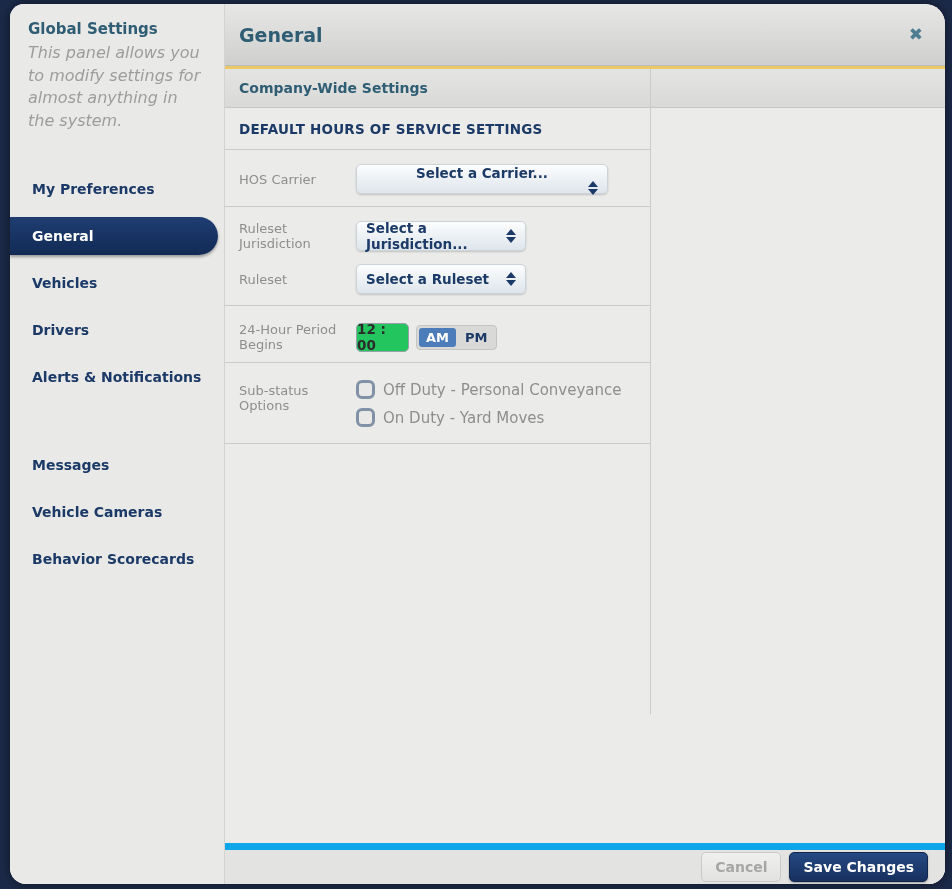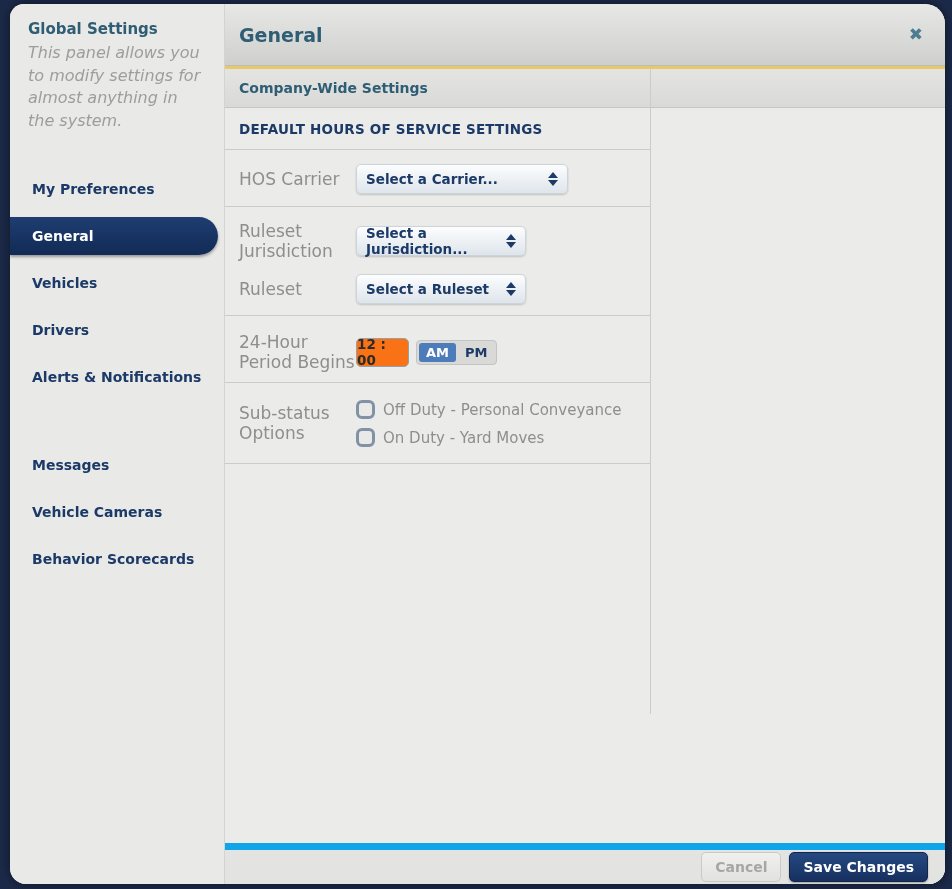--- a/index.html
+++ b/index.html
@@ -75,44 +75,44 @@
     color:#1c3a67; font-weight:bold; font-size:13.5px; letter-spacing:.2px;
   }
   .group { border-bottom:1px solid #cbcbc9; }
   .g1 { padding:14px 0 12px; }
   .g2 { padding:14px 0 11px; }
   .g3 { padding:16px 0 10px; }
   .g4 { padding:17px 0 16px; }
   .row { display:flex; align-items:center; margin-bottom:13px; }
   .row:last-child { margin-bottom:0; }
   .row.top-align { align-items:flex-start; }
-  .row-label { width:131px; padding-left:14px; color:#8e8e8c; font-size:17px; flex-shrink:0; }
+  .row-label { width:131px; padding-left:14px; color:#8e8e8c; font-size:13px; flex-shrink:0; }
   .row.top-align .row-label { padding-top:3px; }
   
   .dropdown {
     height:30px; border-radius:5px;
     background:linear-gradient(#fcfdfe,#dee5eb);
     border:1px solid #ccd3d9;
     box-shadow:0 1px 2px rgba(0,0,0,.18);
     display:flex; align-items:center; padding:0 9px;
     color:#1c3a67; font-weight:bold; font-size:13.5px;
     cursor:pointer;
   }
-  .dd-wide { width:212px; }
+  .dd-wide { width:252px;flex-direction:column; }
   .dd-med  { width:170px; }
   .arrows { margin-left:auto; display:flex; flex-direction:column; align-items:center; gap:2px; }
   .tri-up   { width:0; height:0; border-left:5px solid transparent; border-right:5px solid transparent; border-bottom:6px solid #1c3a67; }
   .tri-down { width:0; height:0; border-left:5px solid transparent; border-right:5px solid transparent; border-top:6px solid #1c3a67; }
   .text-input {
     width:168px; height:29px; background:#fff;
     border:1px solid #b3b3b1; border-radius:4px;
     font-family:inherit; font-size:13px; padding:0 8px; color:#333;
   }
   .time-box {
-    width:53px; height:29px; background:#f97316;
+    width:53px; height:29px; background:#22c55e;
     border:1px solid #97a0a9; border-radius:5px;
     display:flex; align-items:center; justify-content:center;
     color:#2b2b2b; font-size:13.5px; font-weight:bold;
   }
   .ampm {
     margin-left:7px; background:#d9d9d7;
     border:1px solid #c4c4c2; border-radius:4px;
     padding:2px; display:flex; gap:2px; align-items:center;
   }
   .meridiem { padding:2px 7px; font-weight:bold; font-size:13px; border-radius:3px; cursor:pointer; }

